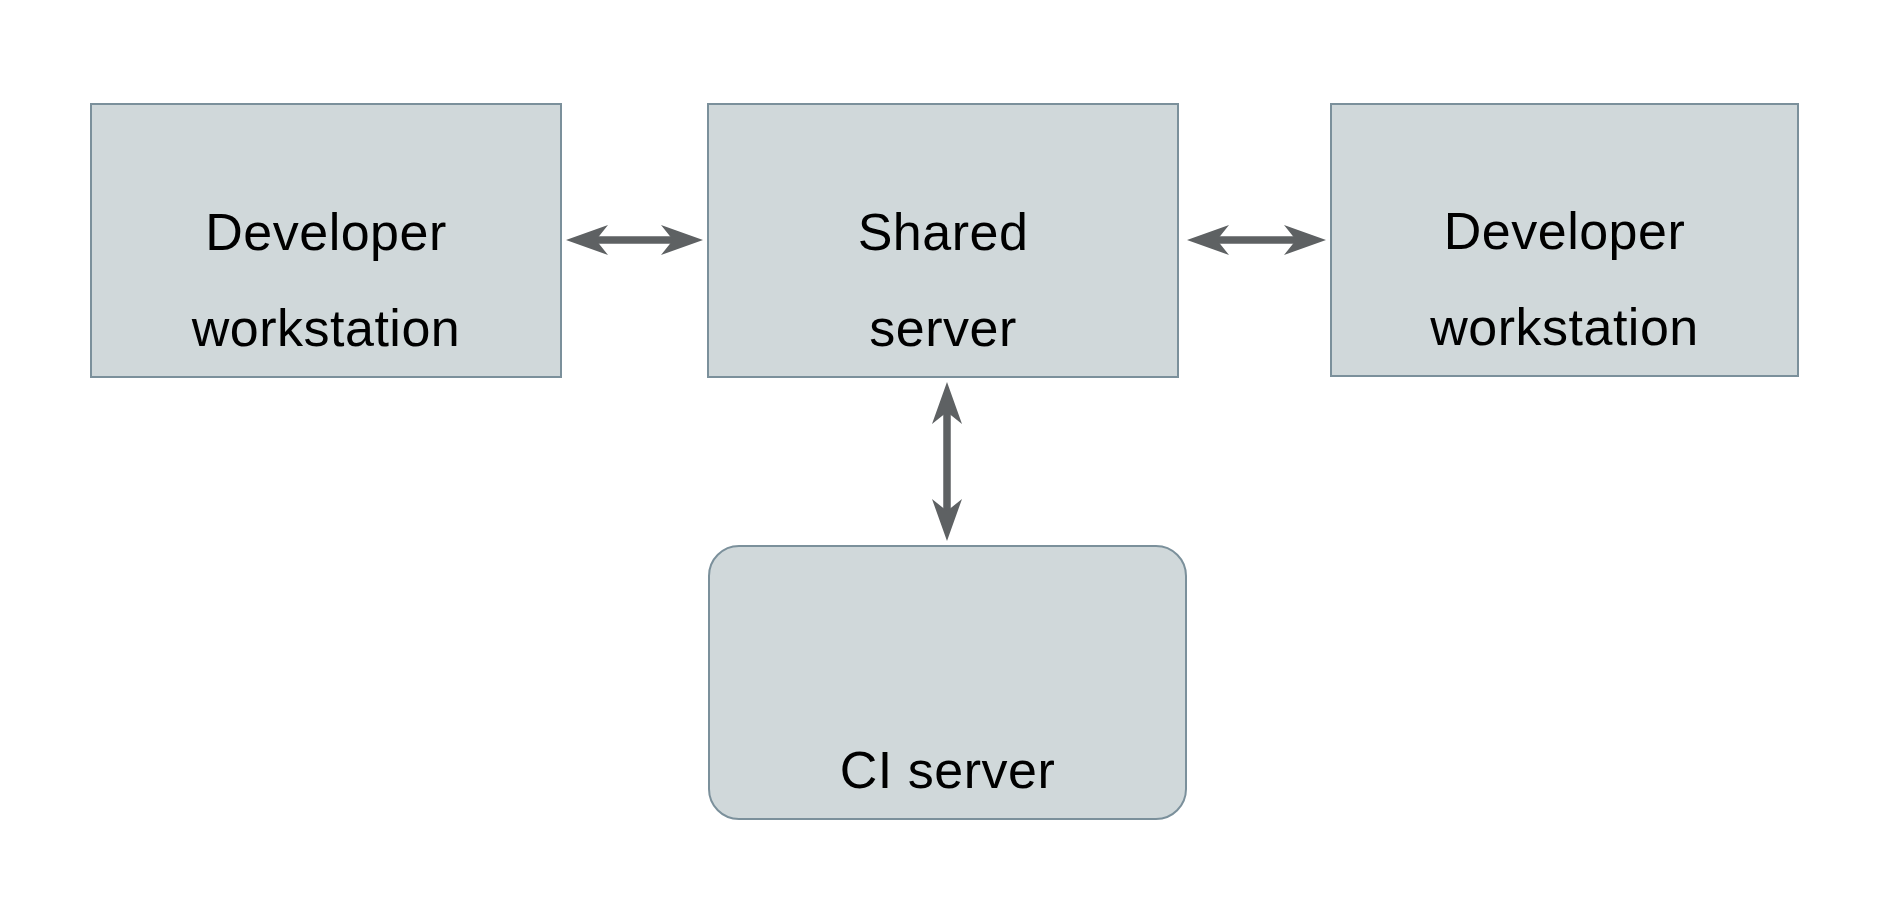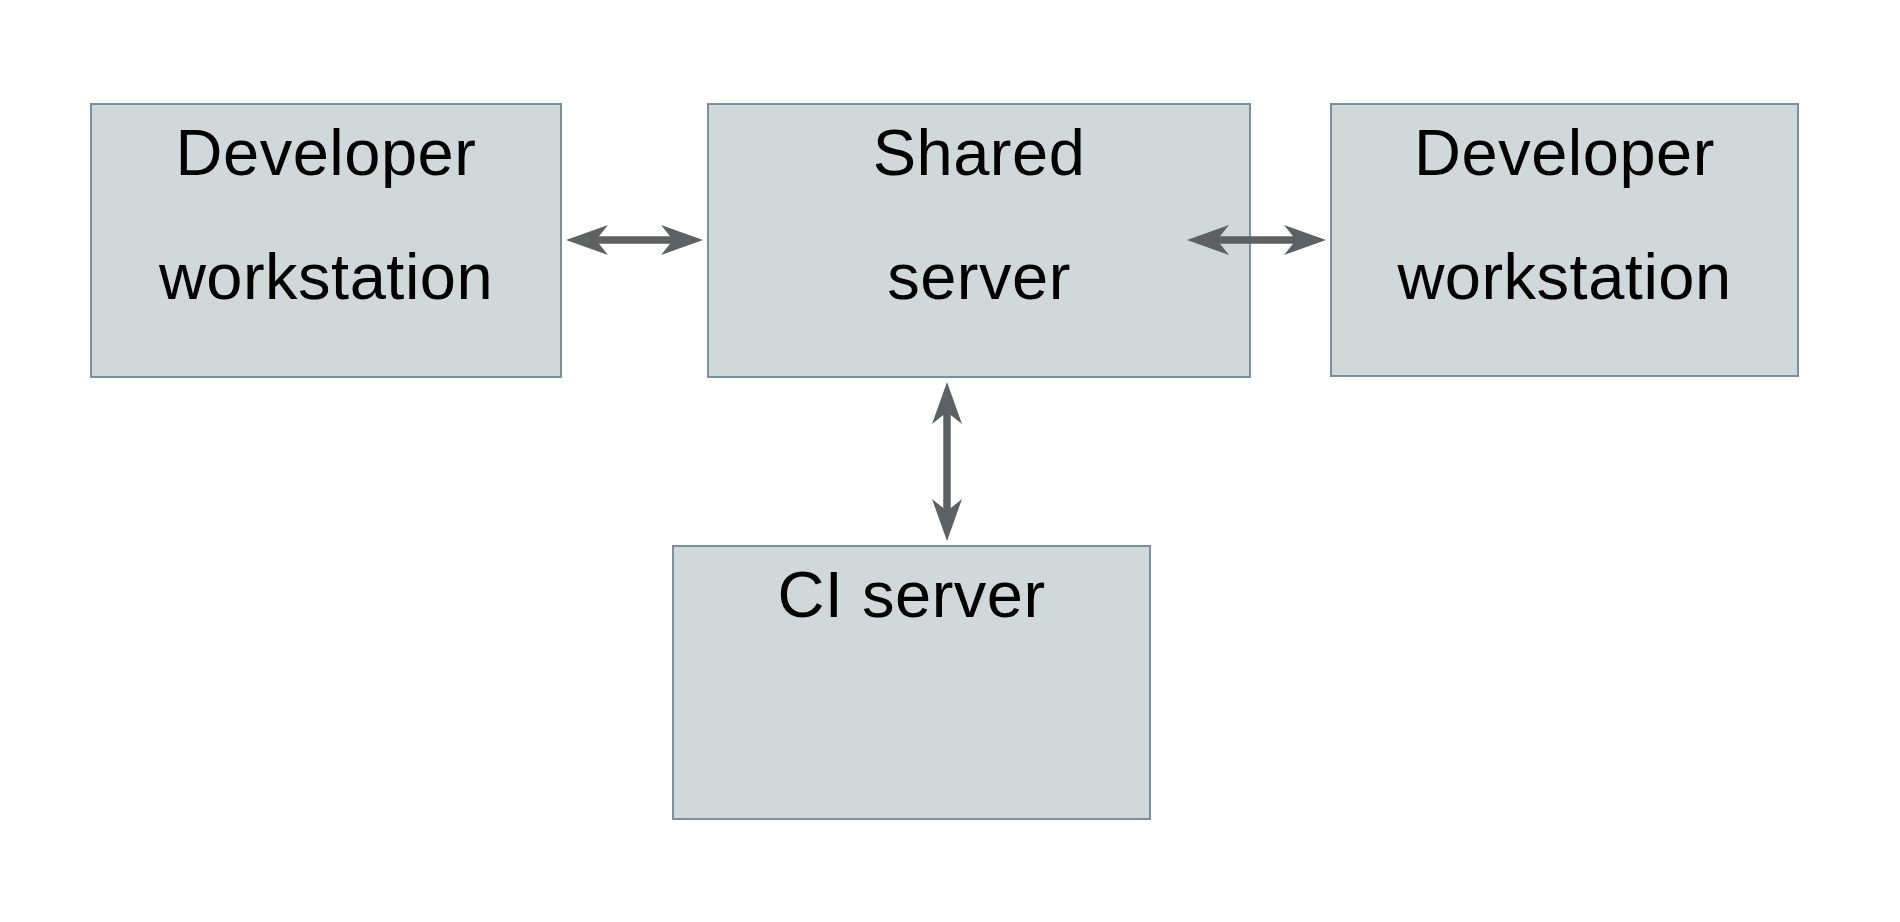--- a/index.html
+++ b/index.html
@@ -19,34 +19,33 @@
     font-family: "Liberation Sans", sans-serif;
     overflow: hidden;
   }
   .node {
     position: absolute;
     background: var(--node-fill);
     border: 2px solid var(--node-border);
     display: flex;
     flex-direction: column;
     align-items: center;
-    justify-content: flex-start;
+    justify-content: flex-end;
     text-align: center;
     color: var(--text);
-    font-size: 65px;
+    font-size: 52px;
     line-height: 96px;
     font-weight: 400;
     letter-spacing: 0.5px;
-    gap: 28px;
   }
   .node span { display: block; white-space: nowrap; }
   #node-dev-left   { left: 90px;   top: 103px; width: 472px; height: 275px; }
-  #node-shared     { left: 707px;  top: 103px; width: 544px; height: 275px; }
+  #node-shared     { left: 707px;  top: 103px; width: 472px; height: 275px; }
   #node-dev-right  { left: 1330px; top: 103px; width: 469px; height: 274px; }
-  #node-ci         { left: 672px;  top: 545px; width: 479px; height: 275px; }
+  #node-ci         { left: 708px;  top: 545px; width: 479px; height: 275px; border-radius: 31px; }
   svg.connectors {
     position: absolute;
     left: 0; top: 0;
     width: 1900px;
     height: 922px;
     pointer-events: none;
   }
   .arrow-head { fill: var(--arrow); stroke: none; }
   .arrow-shaft { stroke: var(--arrow); stroke-width: 7.5; fill: none; }
 </style>

